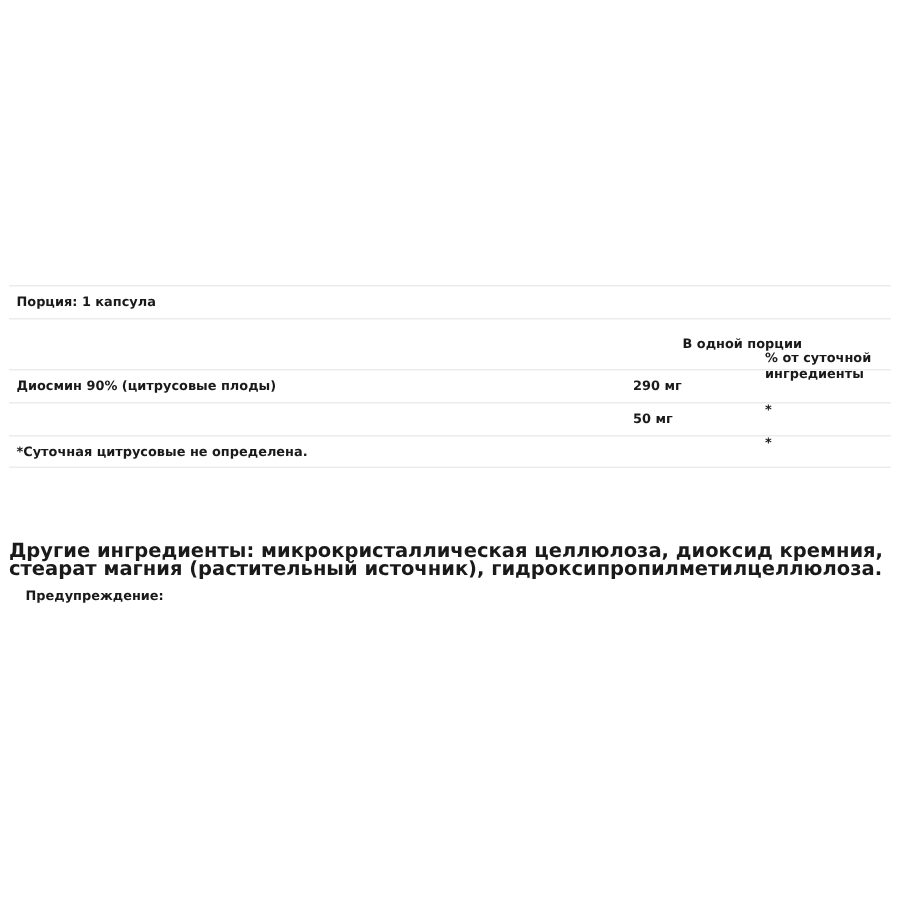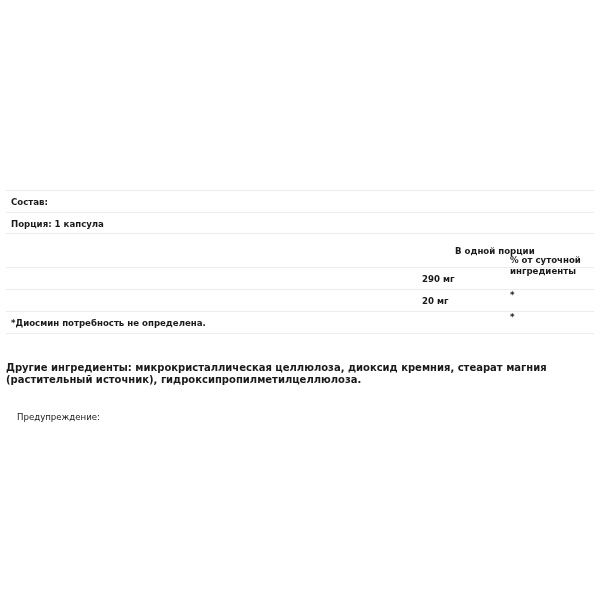--- a/index.html
+++ b/index.html
@@ -61,58 +61,56 @@
       padding-left: 33px;
     }
     .row.header .col-dv {
       top: 5px;
     }
     .other {
       position: absolute;
       left: 6px;
       top: 362px;
       width: 585px;
-      font-size: 10px;
+      font-size: 13px;
       font-weight: bold;
       line-height: 12px;
     }
     .warning {
       position: absolute;
       left: 6px;
-      top: 412px;
+      top: 393px;
       font-size: 8.6px;
-      font-weight: normal;
+      font-weight: bold;
       padding-left: 11px;
     }
   </style>
 </head>
 <body>
 
 <div class="facts">
-  <div class="row single">
-    <span>Состав:</span>
-  </div>
   <div class="row single">
     <span>Порция: 1 капсула</span>
   </div>
   <div class="row header">
     <span class="col-amount">В одной порции</span>
     <span class="col-dv">
       <span>% от суточной</span><br>
       <span>ингредиенты</span>
     </span>
   </div>
   <div class="row nutrient">
+    <span class="col-name">Диосмин 90% (цитрусовые плоды)</span>
     <span class="col-amount">290 мг</span>
     <span class="col-dv">*</span>
   </div>
   <div class="row nutrient">
-    <span class="col-amount">20 мг</span>
+    <span class="col-amount">50 мг</span>
     <span class="col-dv">*</span>
   </div>
   <div class="row single">
-    <span>*Диосмин потребность не определена.</span>
+    <span>*Суточная цитрусовые не определена.</span>
   </div>
 </div>
 
 <div class="other">Другие ингредиенты: микрокристаллическая целлюлоза, диоксид кремния, стеарат магния (растительный источник), гидроксипропилметилцеллюлоза.</div>
 
 <div class="warning">Предупреждение:</div>
 
 </body></html>

